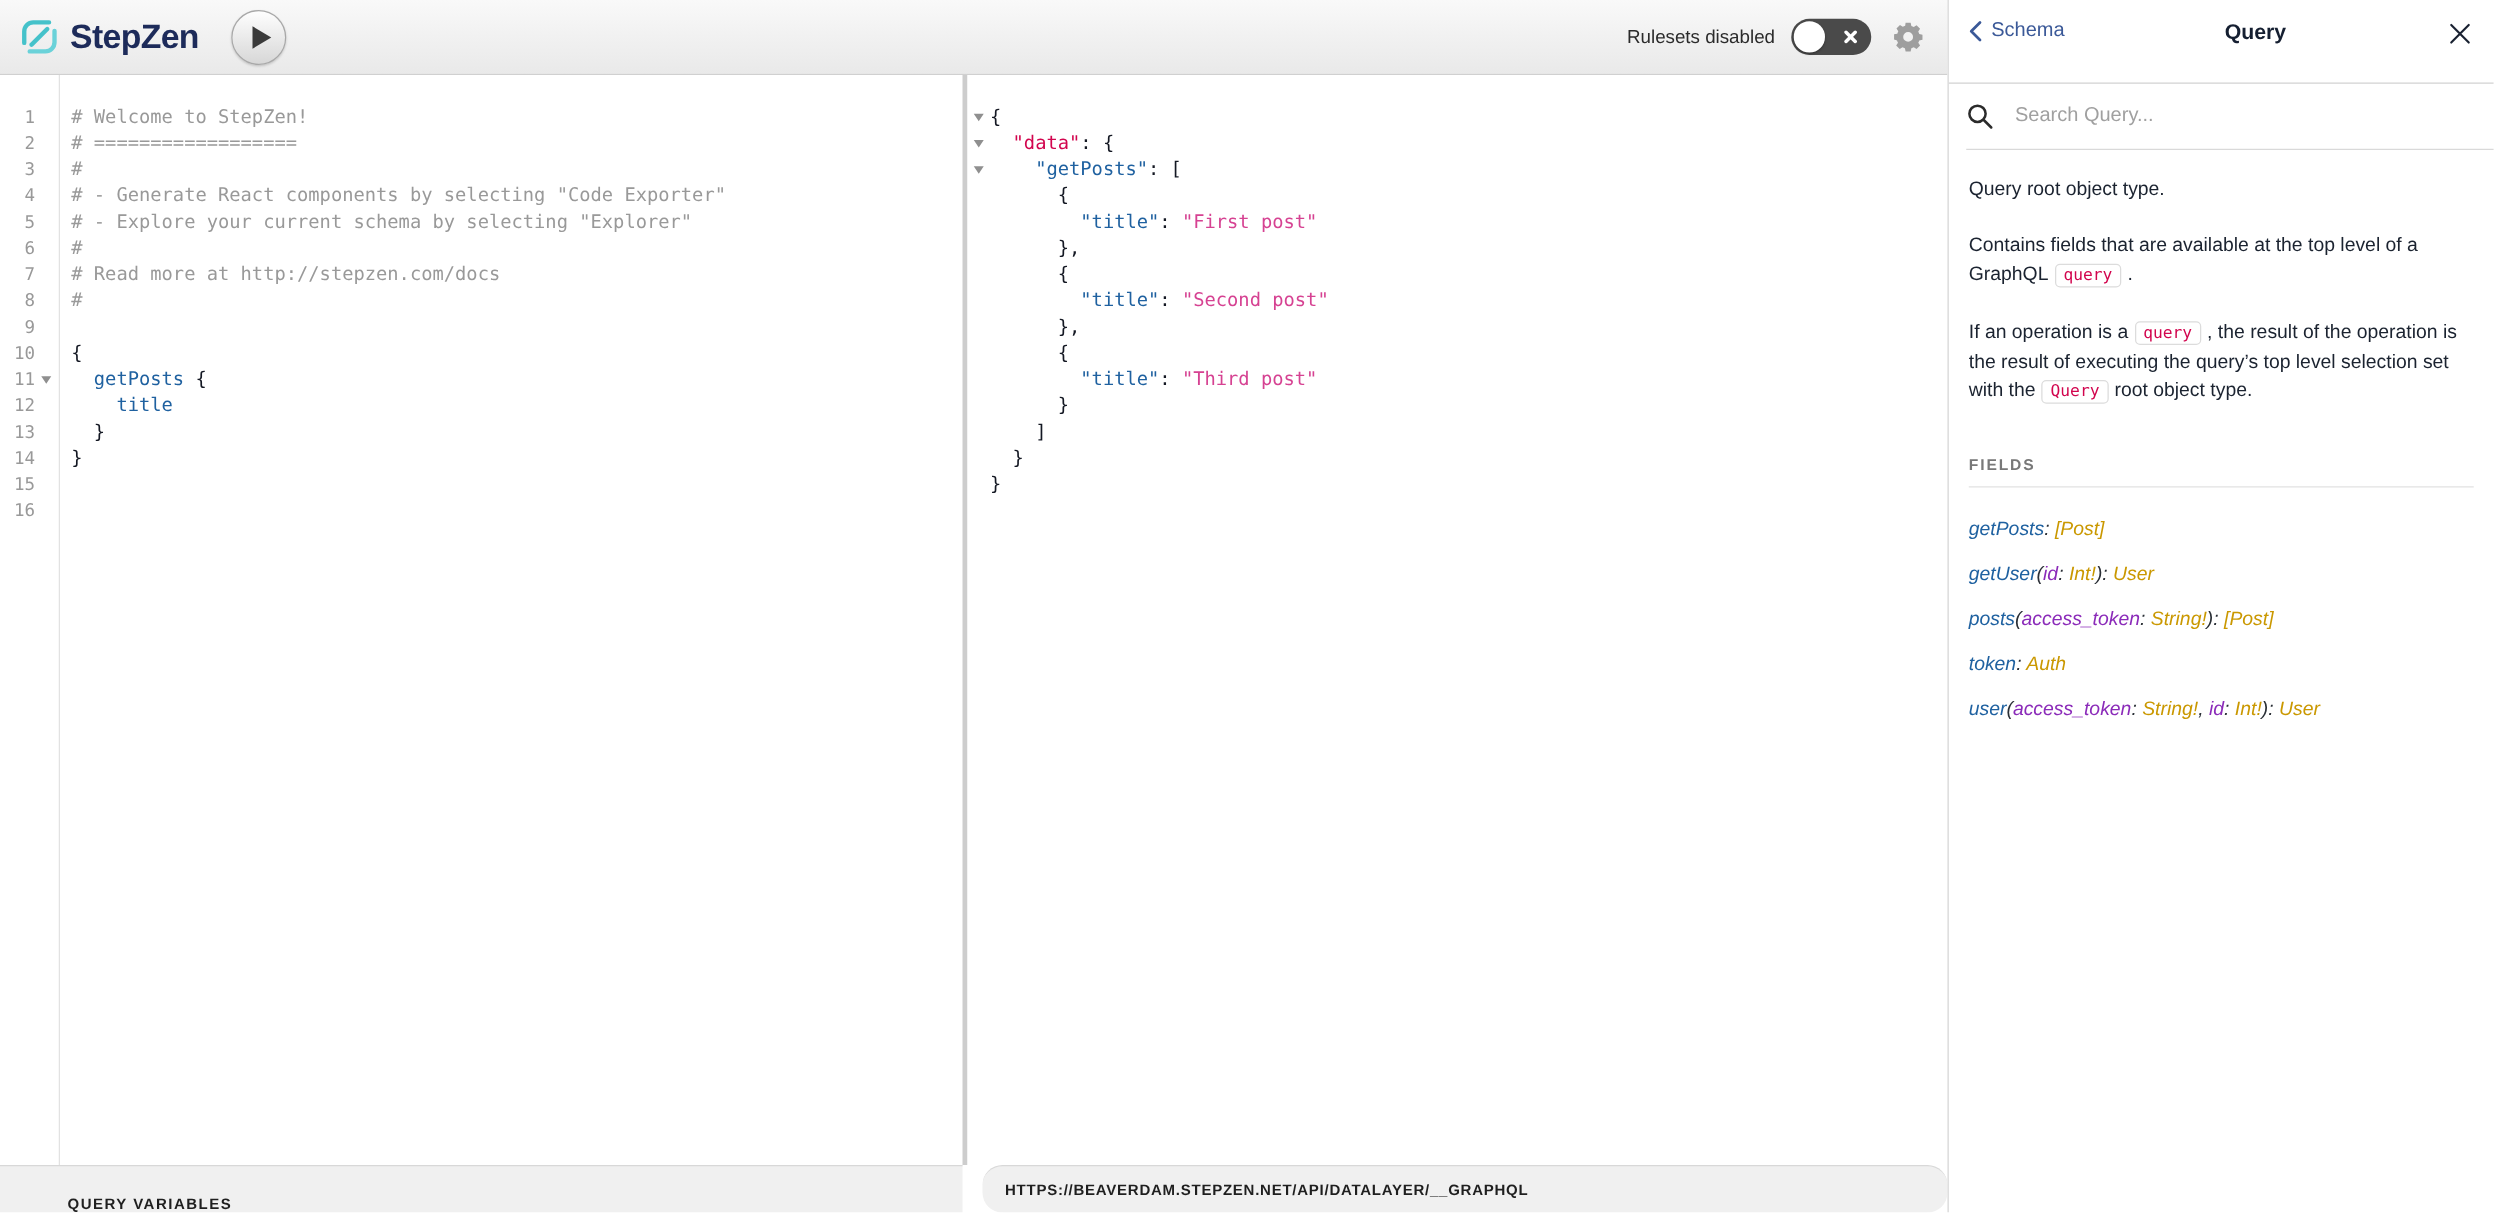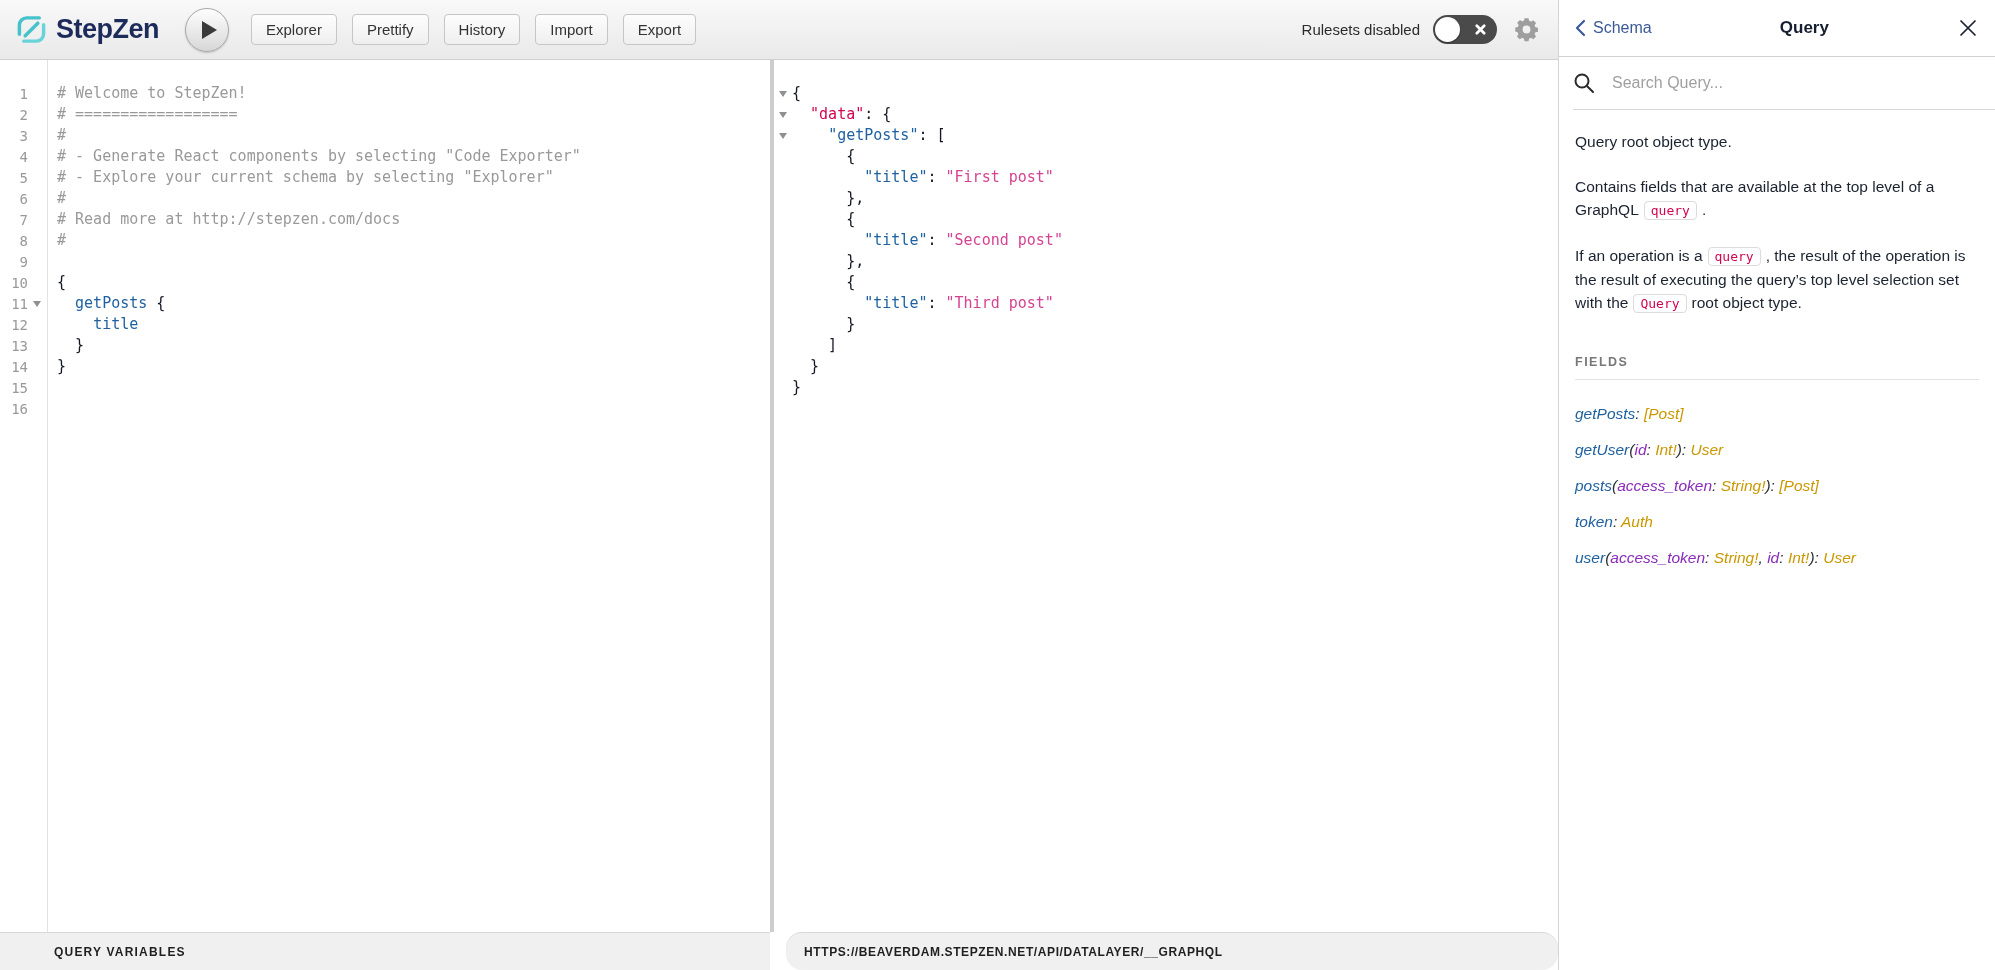--- a/index.html
+++ b/index.html
@@ -57,25 +57,25 @@
   .pane-mid { position:absolute; left:774px; top:60px; width:784px; height:872px; background:#fff; overflow:hidden; }
   .rgutter { position:absolute; left:0; top:0; width:17px; }
   .rgutter .grow { justify-content:center; }
   .rcode { position:absolute; left:18px; top:0; right:0; }
   
   .footer-bar {
     position:absolute; top:932px; height:38px; background:#f0f0f0;
     border-top:1px solid #d8d8d8; display:flex; align-items:center;
     font-size:12px; font-weight:bold; letter-spacing:1.2px; color:#1f1f1f;
   }
-  .footer-left { left:0; width:770px; padding-left:54px; }
+  .footer-left { left:0; width:770px; padding-left:54px;align-items:flex-end; }
   .footer-mid  { left:786px; width:772px; padding-left:18px; letter-spacing:0.6px;border-radius:16px; }
   
   .doc-panel { position:absolute; left:1558px; top:0; width:437px; height:970px; background:#fff; border-left:1px solid #d5d5d5; }
-  .doc-header { height:57px; border-bottom:1px solid #d2d2d2; display:flex; align-items:center; padding:5px 16px; }
+  .doc-header { height:67px; border-bottom:1px solid #d2d2d2; display:flex; align-items:flex-start; padding:16px 16px; }
   .back-link { display:flex; align-items:center; gap:7px; color:#3B5998; font-size:16px; cursor:pointer; flex:none; }
   .doc-title { flex:1; text-align:center; font-weight:bold; font-size:17px; color:#151f31; }
   .close-btn { cursor:pointer; display:flex; flex:none; padding:2px; }
   .search-row { height:53px; display:flex; align-items:center; gap:15px; margin-left:14px; padding-right:16px; border-bottom:1px solid #d9d9d9; }
   .search-input { border:none; outline:none; background:transparent; flex:1; font-family:inherit; font-size:16px; color:#333; }
   .search-input::placeholder { color:#a0a0a0; }
   .doc-content { padding:20px 16px 0 16px; font-size:15.5px; color:#1b2330; }
   .doc-content p { margin:0 0 22px 0; line-height:23px; }
   .chip {
     font-family:"DejaVu Sans Mono","Liberation Mono",monospace; font-size:13px;
@@ -100,27 +100,20 @@
       <svg width="31" height="31" viewBox="0 0 32 32">
         <path d="M24 4 H11 a7.5 7.5 0 0 0 -7.5 7.5 V21" fill="none" stroke="#45c2ca" stroke-width="3.6" stroke-linecap="round"></path>
         <path d="M8 28 h13 a7.5 7.5 0 0 0 7.5 -7.5 V11" fill="none" stroke="#6ad2d9" stroke-width="3.6" stroke-linecap="round"></path>
         <path d="M22.5 9.5 L9.5 22.5" stroke="#45c2ca" stroke-width="3.6" stroke-linecap="round"></path>
       </svg>
       <span class="logo-text">StepZen</span>
     </div>
     <button class="play-btn">
       <span class="play-tri"></span>
     </button>
-    <div class="btn-group" id="toolbar-buttons">
-        <button class="tb-btn">Explorer</button>
-        <button class="tb-btn">Prettify</button>
-        <button class="tb-btn">History</button>
-        <button class="tb-btn">Import</button>
-        <button class="tb-btn">Export</button>
-      </div>
     <div class="spacer"></div>
     <span class="ruleset-label">Rulesets disabled</span>
     <div class="toggle">
       <div class="knob"></div>
       <svg class="toggle-x" width="11" height="11" viewBox="0 0 12 12">
         <path d="M2 2 L10 10 M10 2 L2 10" stroke="#fff" stroke-width="3" stroke-linecap="round"></path>
       </svg>
     </div>
     <svg class="gear" width="27" height="27" viewBox="0 0 24 24">
       <path fill="#9e9e9e" fill-rule="evenodd" d="M10.2 2h3.6l.5 2.3c.6.2 1.2.4 1.7.7l2-1.3 2.5 2.5-1.3 2c.3.5.5 1.1.7 1.7l2.3.5v3.6l-2.3.5c-.2.6-.4 1.2-.7 1.7l1.3 2-2.5 2.5-2-1.3c-.5.3-1.1.5-1.7.7l-.5 2.3h-3.6l-.5-2.3c-.6-.2-1.2-.4-1.7-.7l-2 1.3-2.5-2.5 1.3-2c-.3-.5-.5-1.1-.7-1.7L2 13.8v-3.6l2.3-.5c.2-.6.4-1.2.7-1.7l-1.3-2 2.5-2.5 2 1.3c.5-.3 1.1-.5 1.7-.7L10.2 2zm1.8 6.5a3.5 3.5 0 1 0 0 7 3.5 3.5 0 0 0 0-7z"></path>

